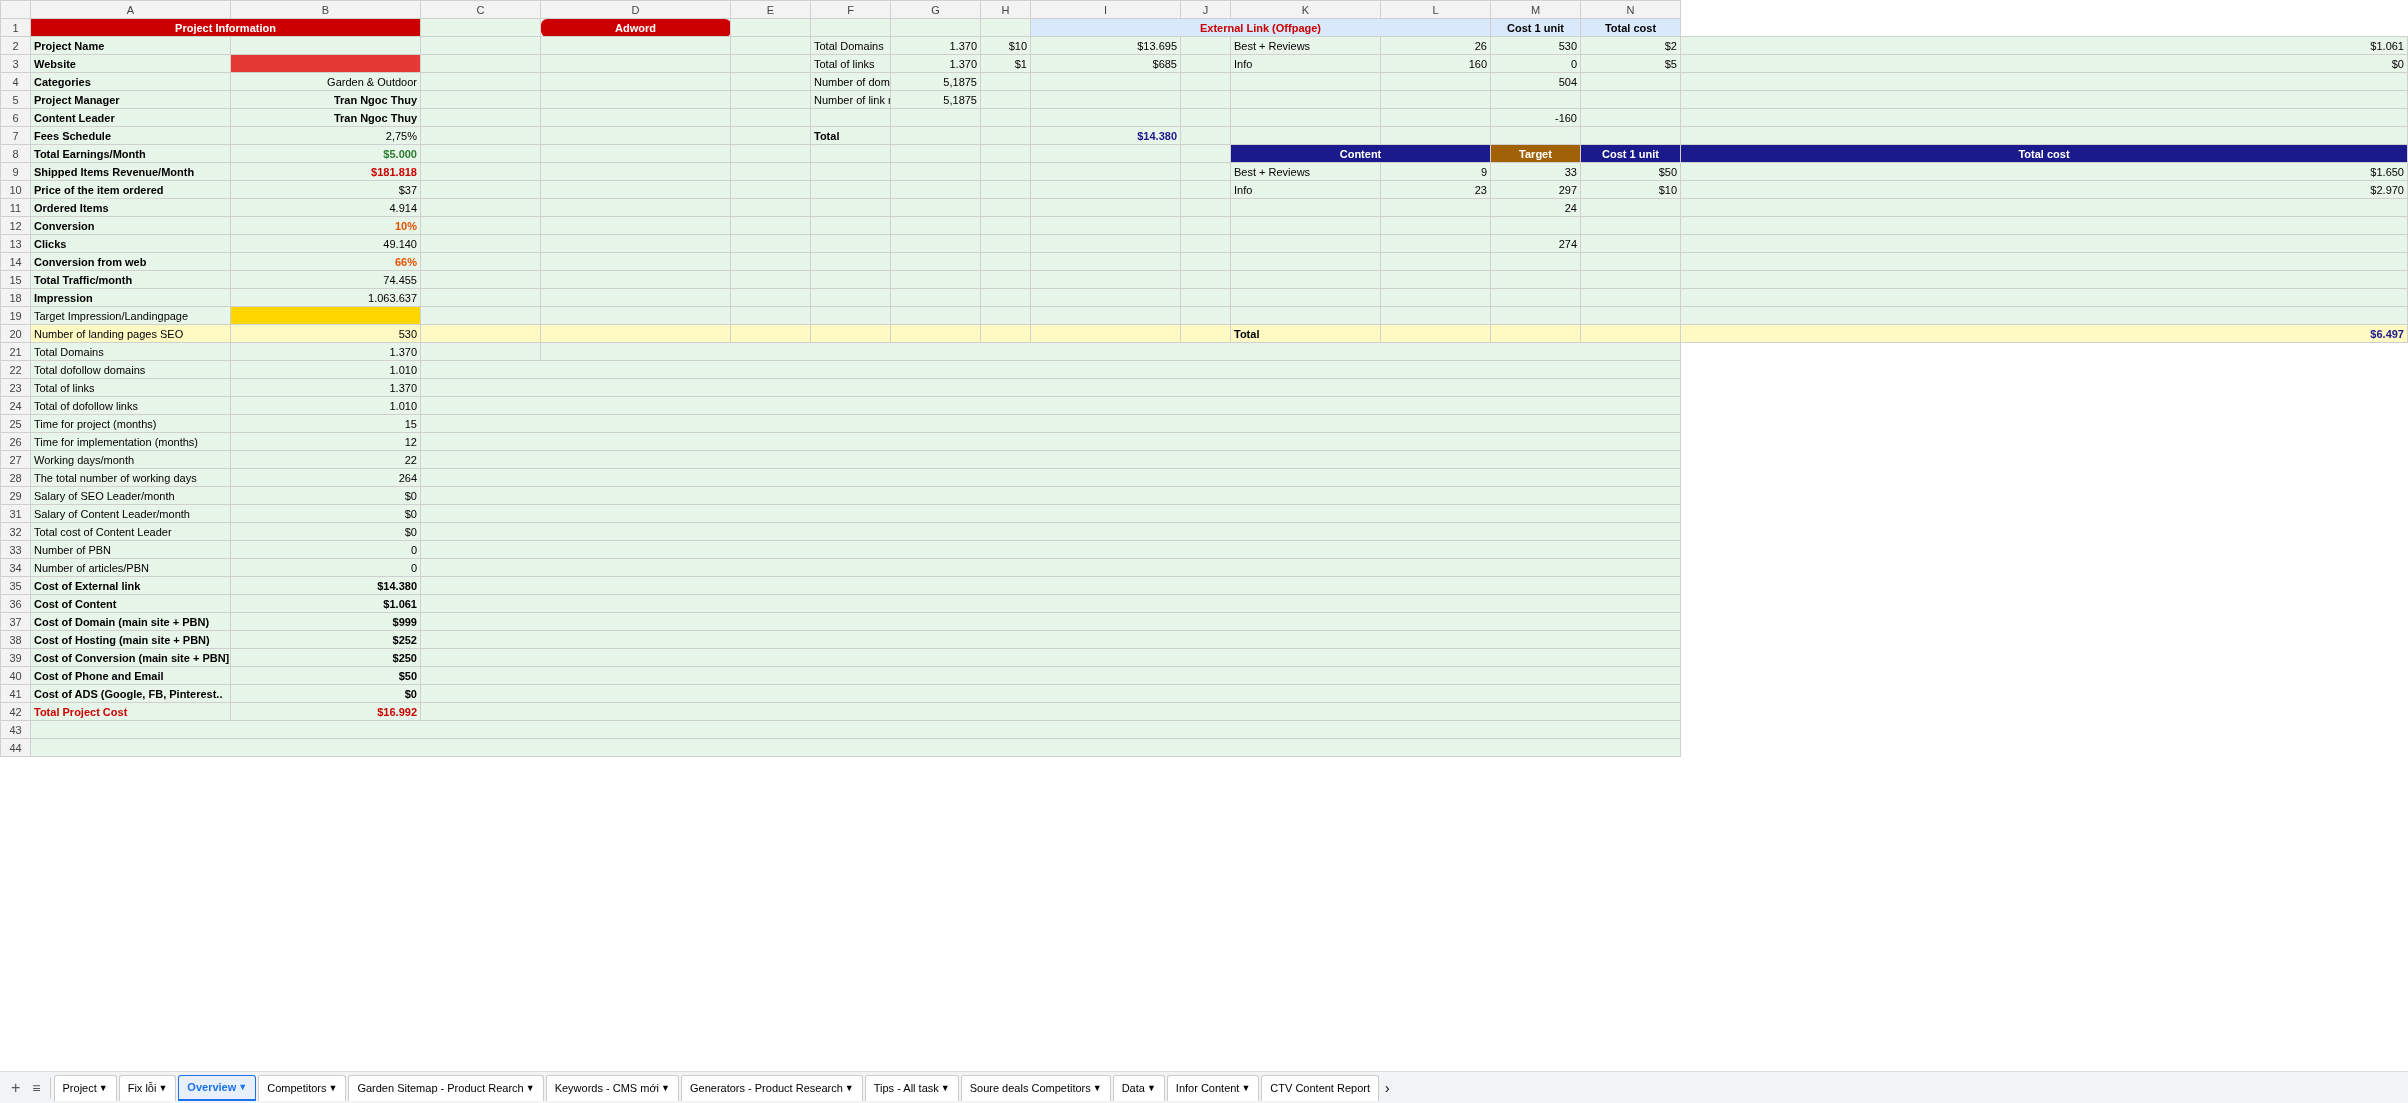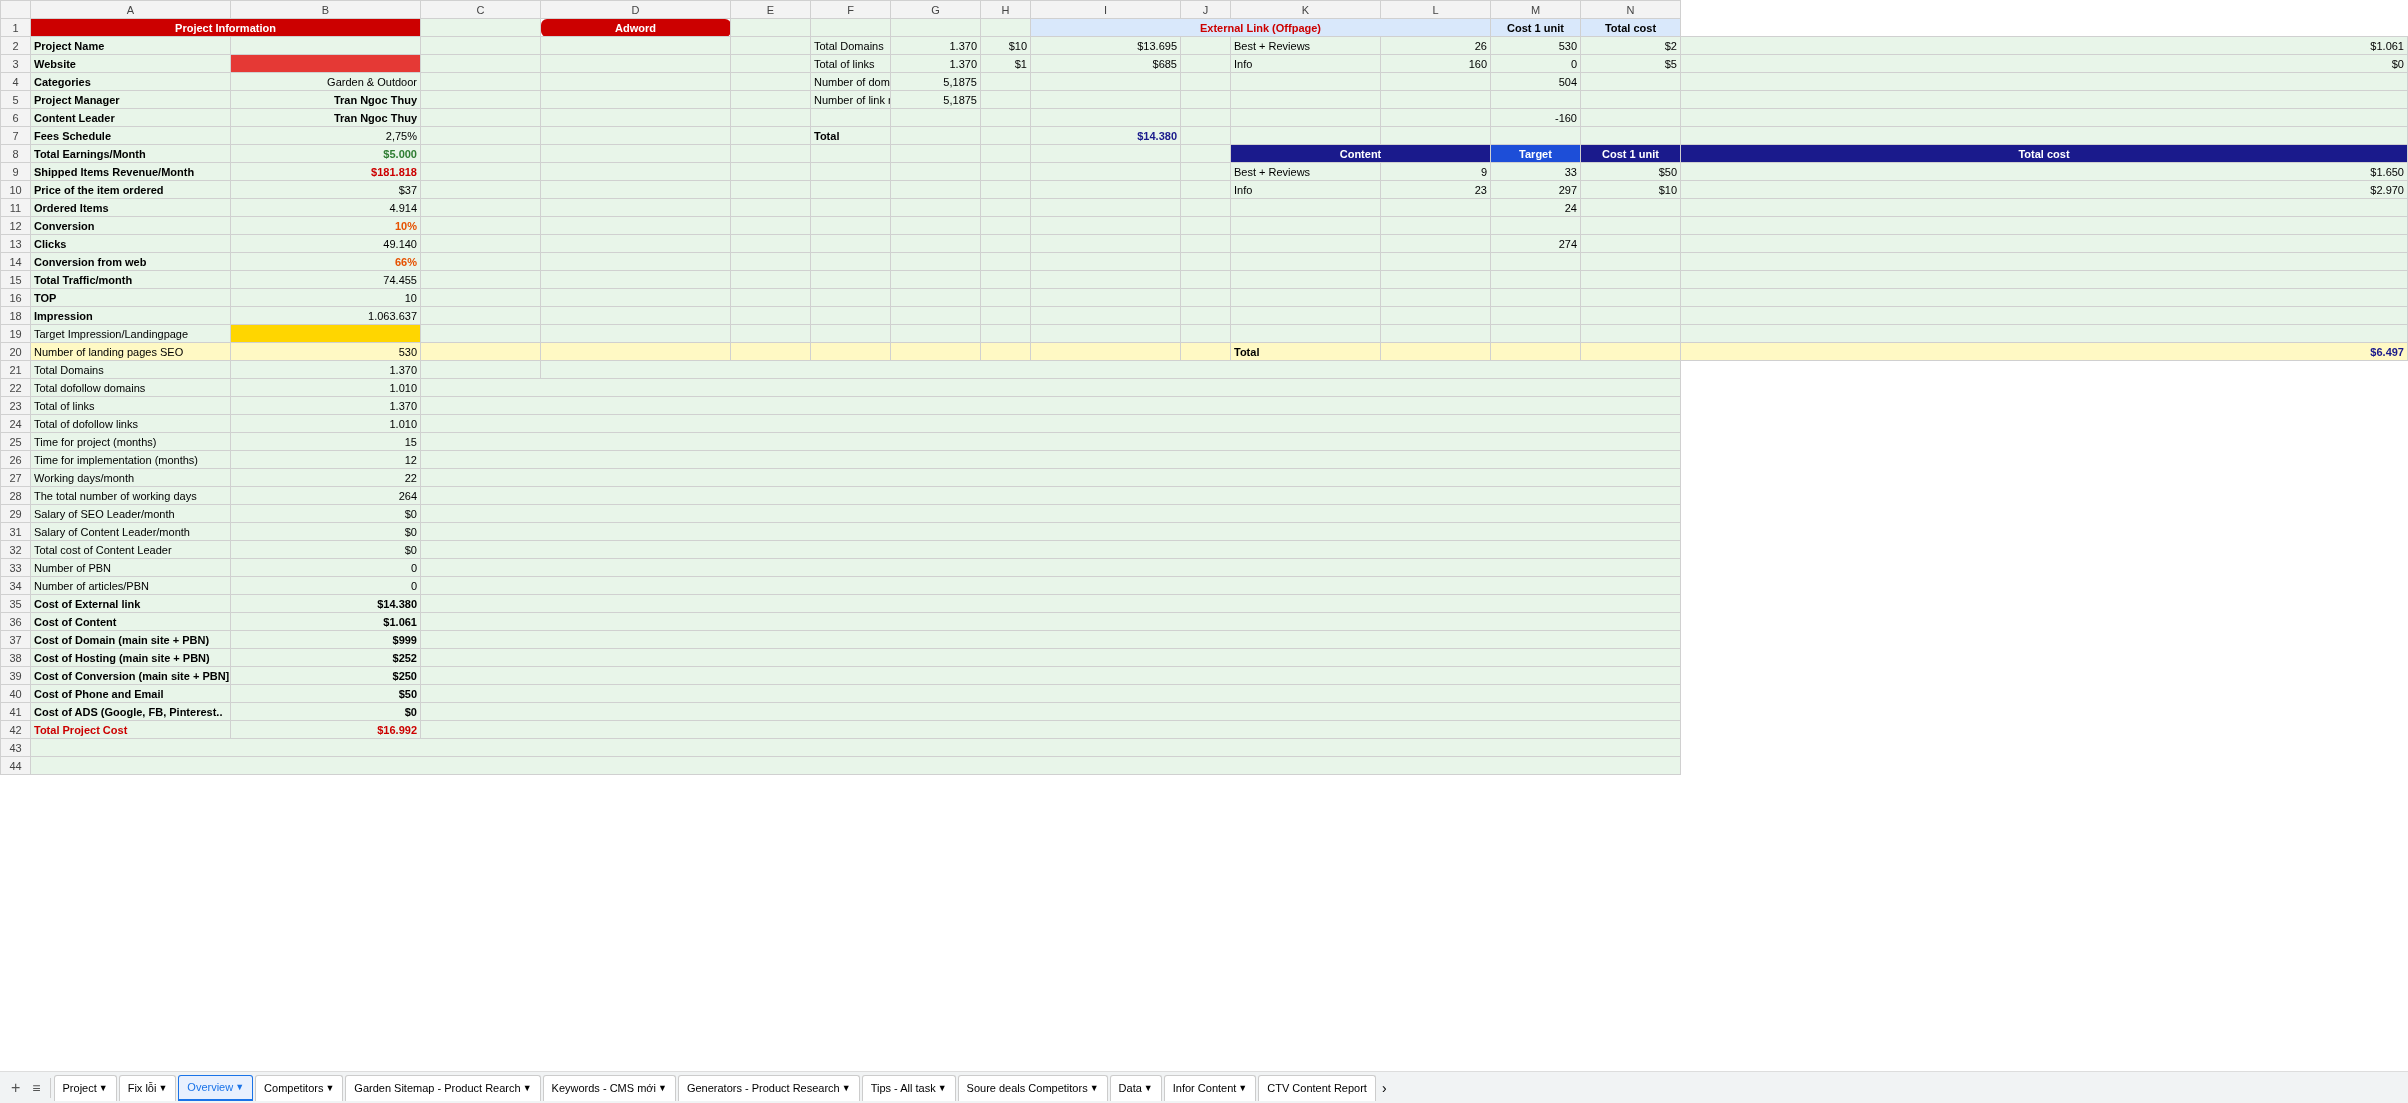--- a/index.html
+++ b/index.html
@@ -231,21 +231,21 @@
         <td class="light-green align-right green-text bold-text">$5.000</td>
         <td class="light-green"></td>
         <td class="light-green"></td>
         <td class="light-green"></td>
         <td class="light-green"></td>
         <td class="light-green"></td>
         <td class="light-green"></td>
         <td class="light-green"></td>
         <td class="light-green"></td>
         <td style="background:#1a1a8c; color:#fff; font-weight:bold; text-align:center;" colspan="2">Content</td>
-        <td style="background:#1d4ed8; color:#fff; font-weight:bold; text-align:center;">Target</td>
+        <td style="background:#a16207; color:#fff; font-weight:bold; text-align:center;">Target</td>
         <td style="background:#1a1a8c; color:#fff; font-weight:bold; text-align:center;">Cost 1 unit</td>
         <td style="background:#1a1a8c; color:#fff; font-weight:bold; text-align:center;">Total cost</td>
       </tr>
 
       <tr>
         <td class="row-header">9</td>
         <td class="light-green bold-text">Shipped Items Revenue/Month</td>
         <td class="light-green align-right red-text">$181.818</td>
         <td class="light-green"></td>
         <td class="light-green"></td>
@@ -369,38 +369,20 @@
         <td class="light-green"></td>
         <td class="light-green"></td>
         <td class="light-green"></td>
         <td class="light-green"></td>
         <td class="light-green"></td>
         <td class="light-green"></td>
         <td class="light-green"></td>
         <td class="light-green"></td>
       </tr>
 
-      <tr>
-        <td class="row-header">16</td>
-        <td class="light-green bold-text">TOP</td>
-        <td class="light-green align-right">10</td>
-        <td class="light-green"></td>
-        <td class="light-green"></td>
-        <td class="light-green"></td>
-        <td class="light-green"></td>
-        <td class="light-green"></td>
-        <td class="light-green"></td>
-        <td class="light-green"></td>
-        <td class="light-green"></td>
-        <td class="light-green"></td>
-        <td class="light-green"></td>
-        <td class="light-green"></td>
-        <td class="light-green"></td>
-        <td class="light-green"></td>
-      </tr>
 
 
       <tr>
         <td class="row-header">18</td>
         <td class="light-green bold-text">Impression</td>
         <td class="light-green align-right">1.063.637</td>
         <td class="light-green"></td>
         <td class="light-green"></td>
         <td class="light-green"></td>
         <td class="light-green"></td>
@@ -624,21 +606,21 @@
     <span>Project</span>
     <span style="font-size:9px; margin-left:2px;">▼</span>
   </div>
 
   <div class="tab-item">
     <span>Fix lỗi</span>
     <span style="font-size:9px; margin-left:2px;">▼</span>
   </div>
 
   <div class="tab-item active" style="background:#e8f0fe; border-color:#1a73e8;">
-    <span style="color:#1a73e8; font-weight:normal;">Overview</span>
+    <span style="color:#1a73e8; font-weight:bold;">Overview</span>
     <span style="font-size:9px; margin-left:2px; color:#1a73e8;">▼</span>
   </div>
 
   <div class="tab-item">
     <span>Competitors</span>
     <span style="font-size:9px; margin-left:2px;">▼</span>
   </div>
 
   <div class="tab-item">
     <span>Garden Sitemap - Product Rearch</span>

